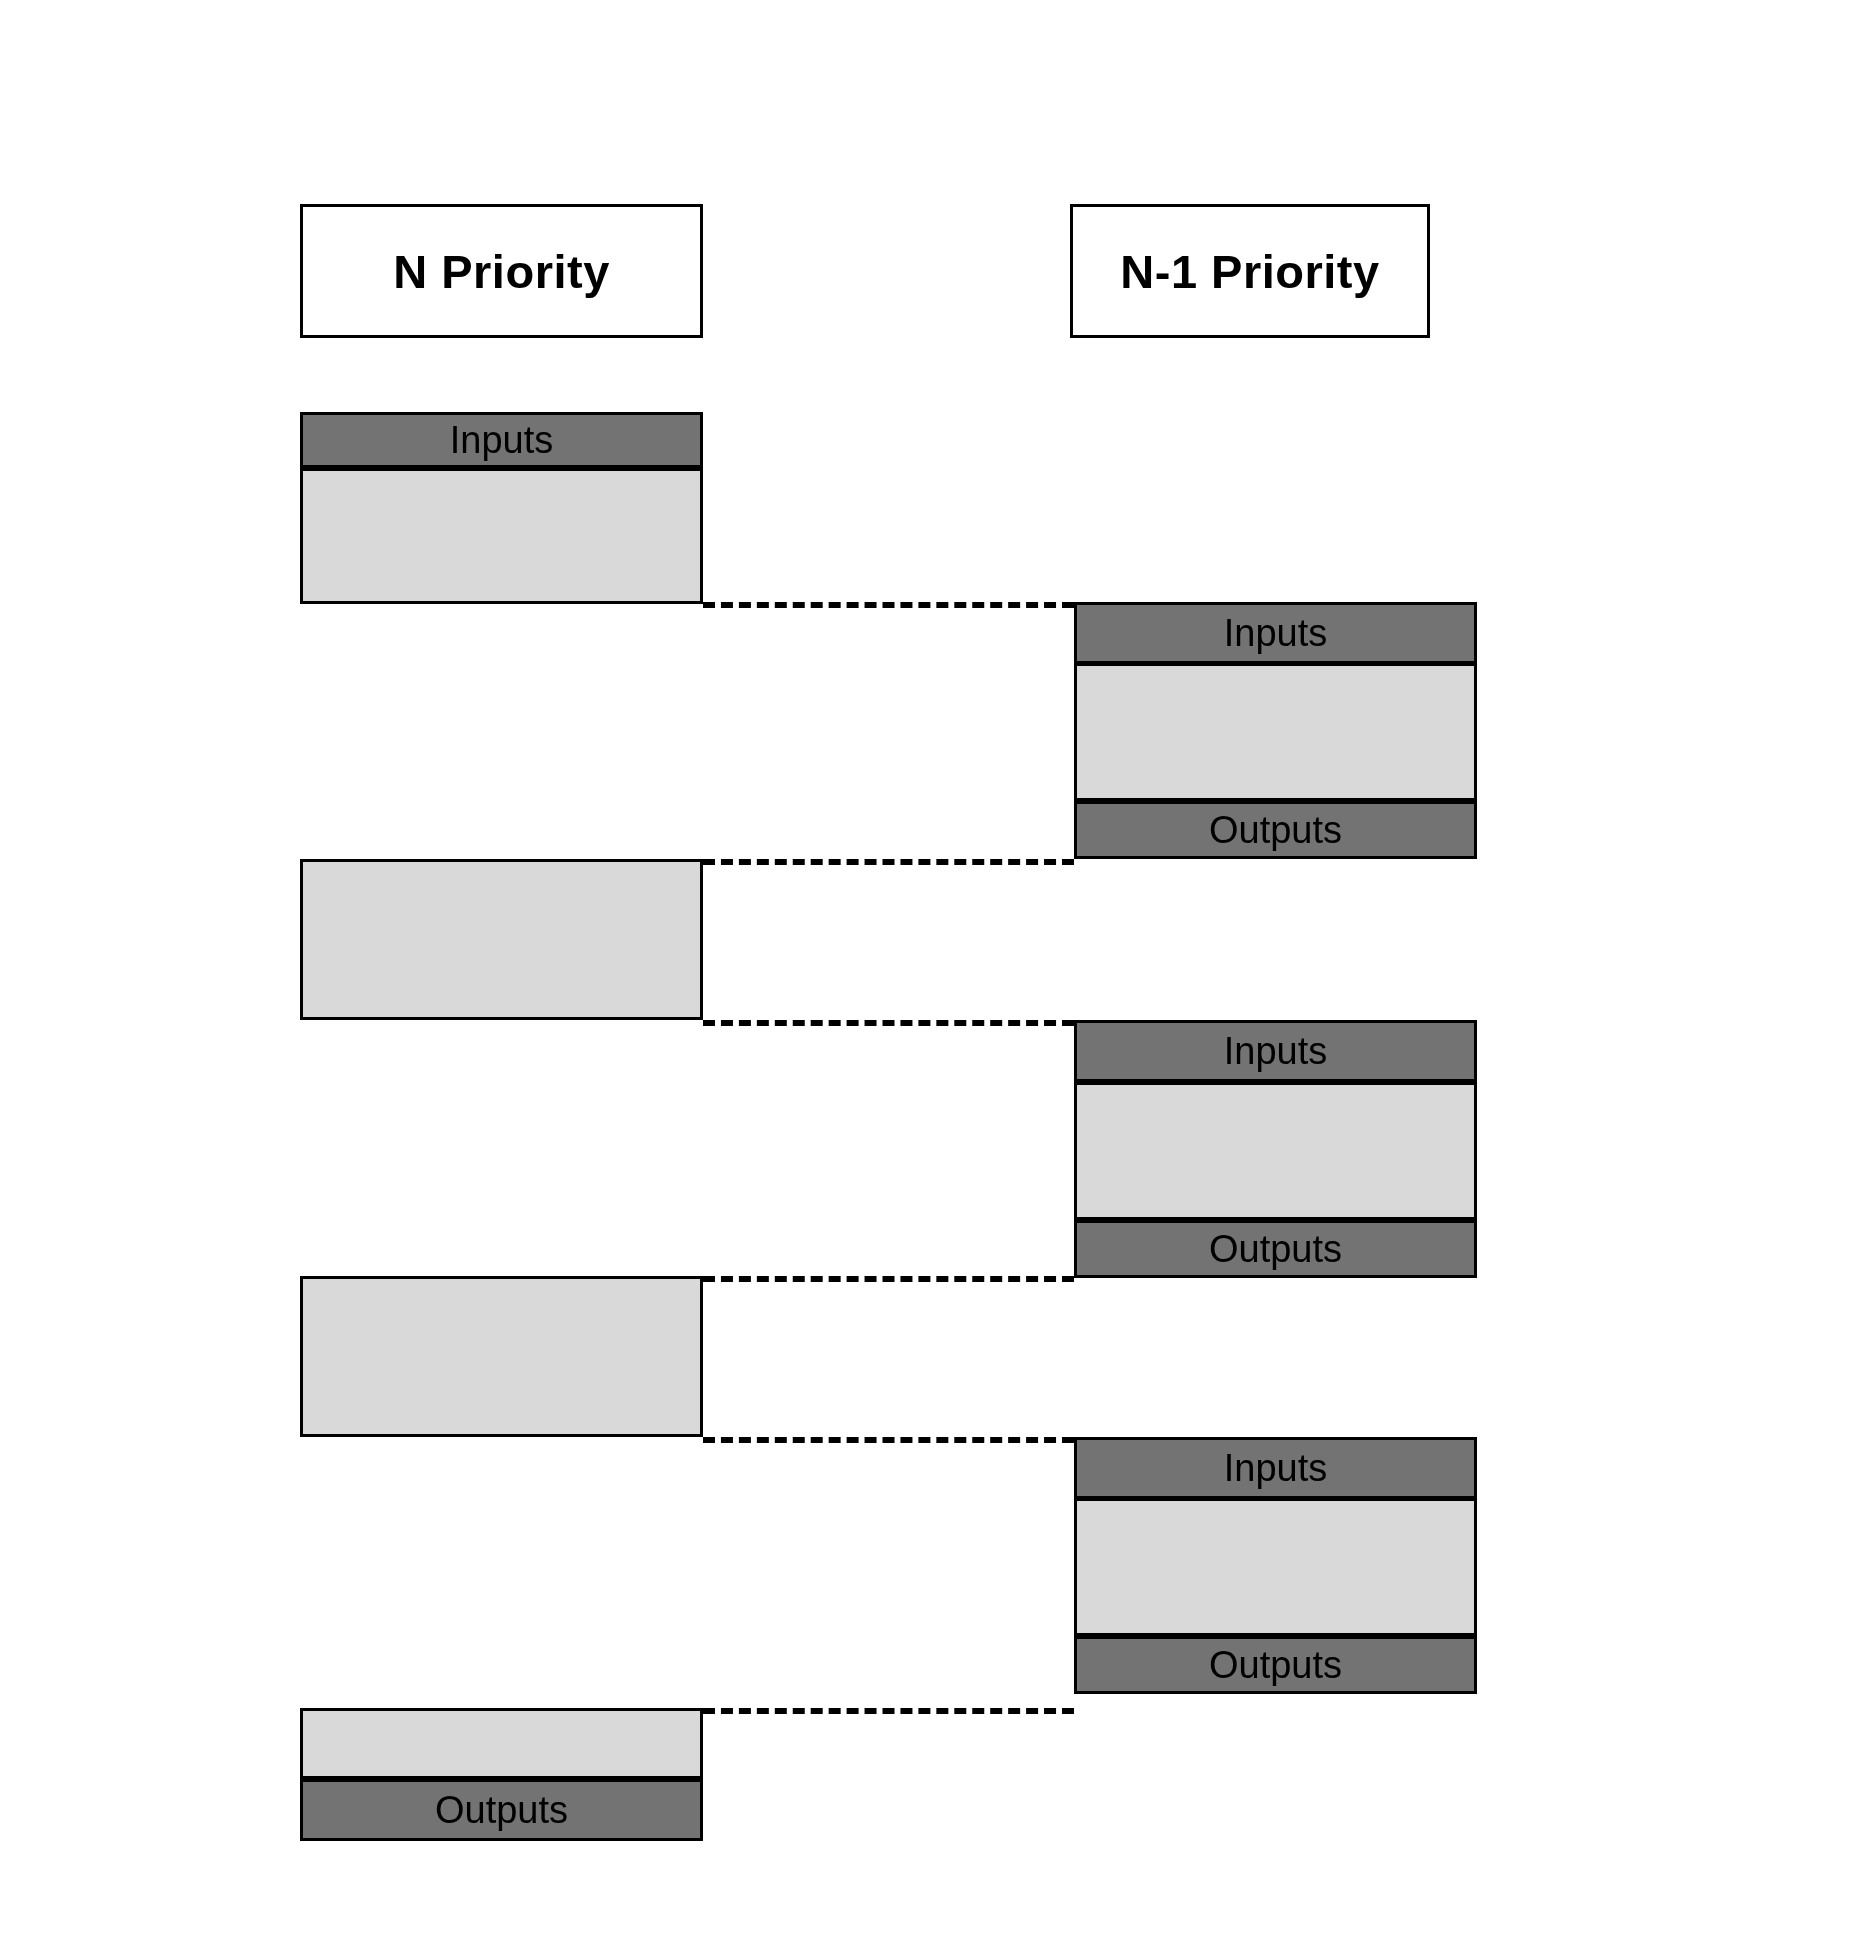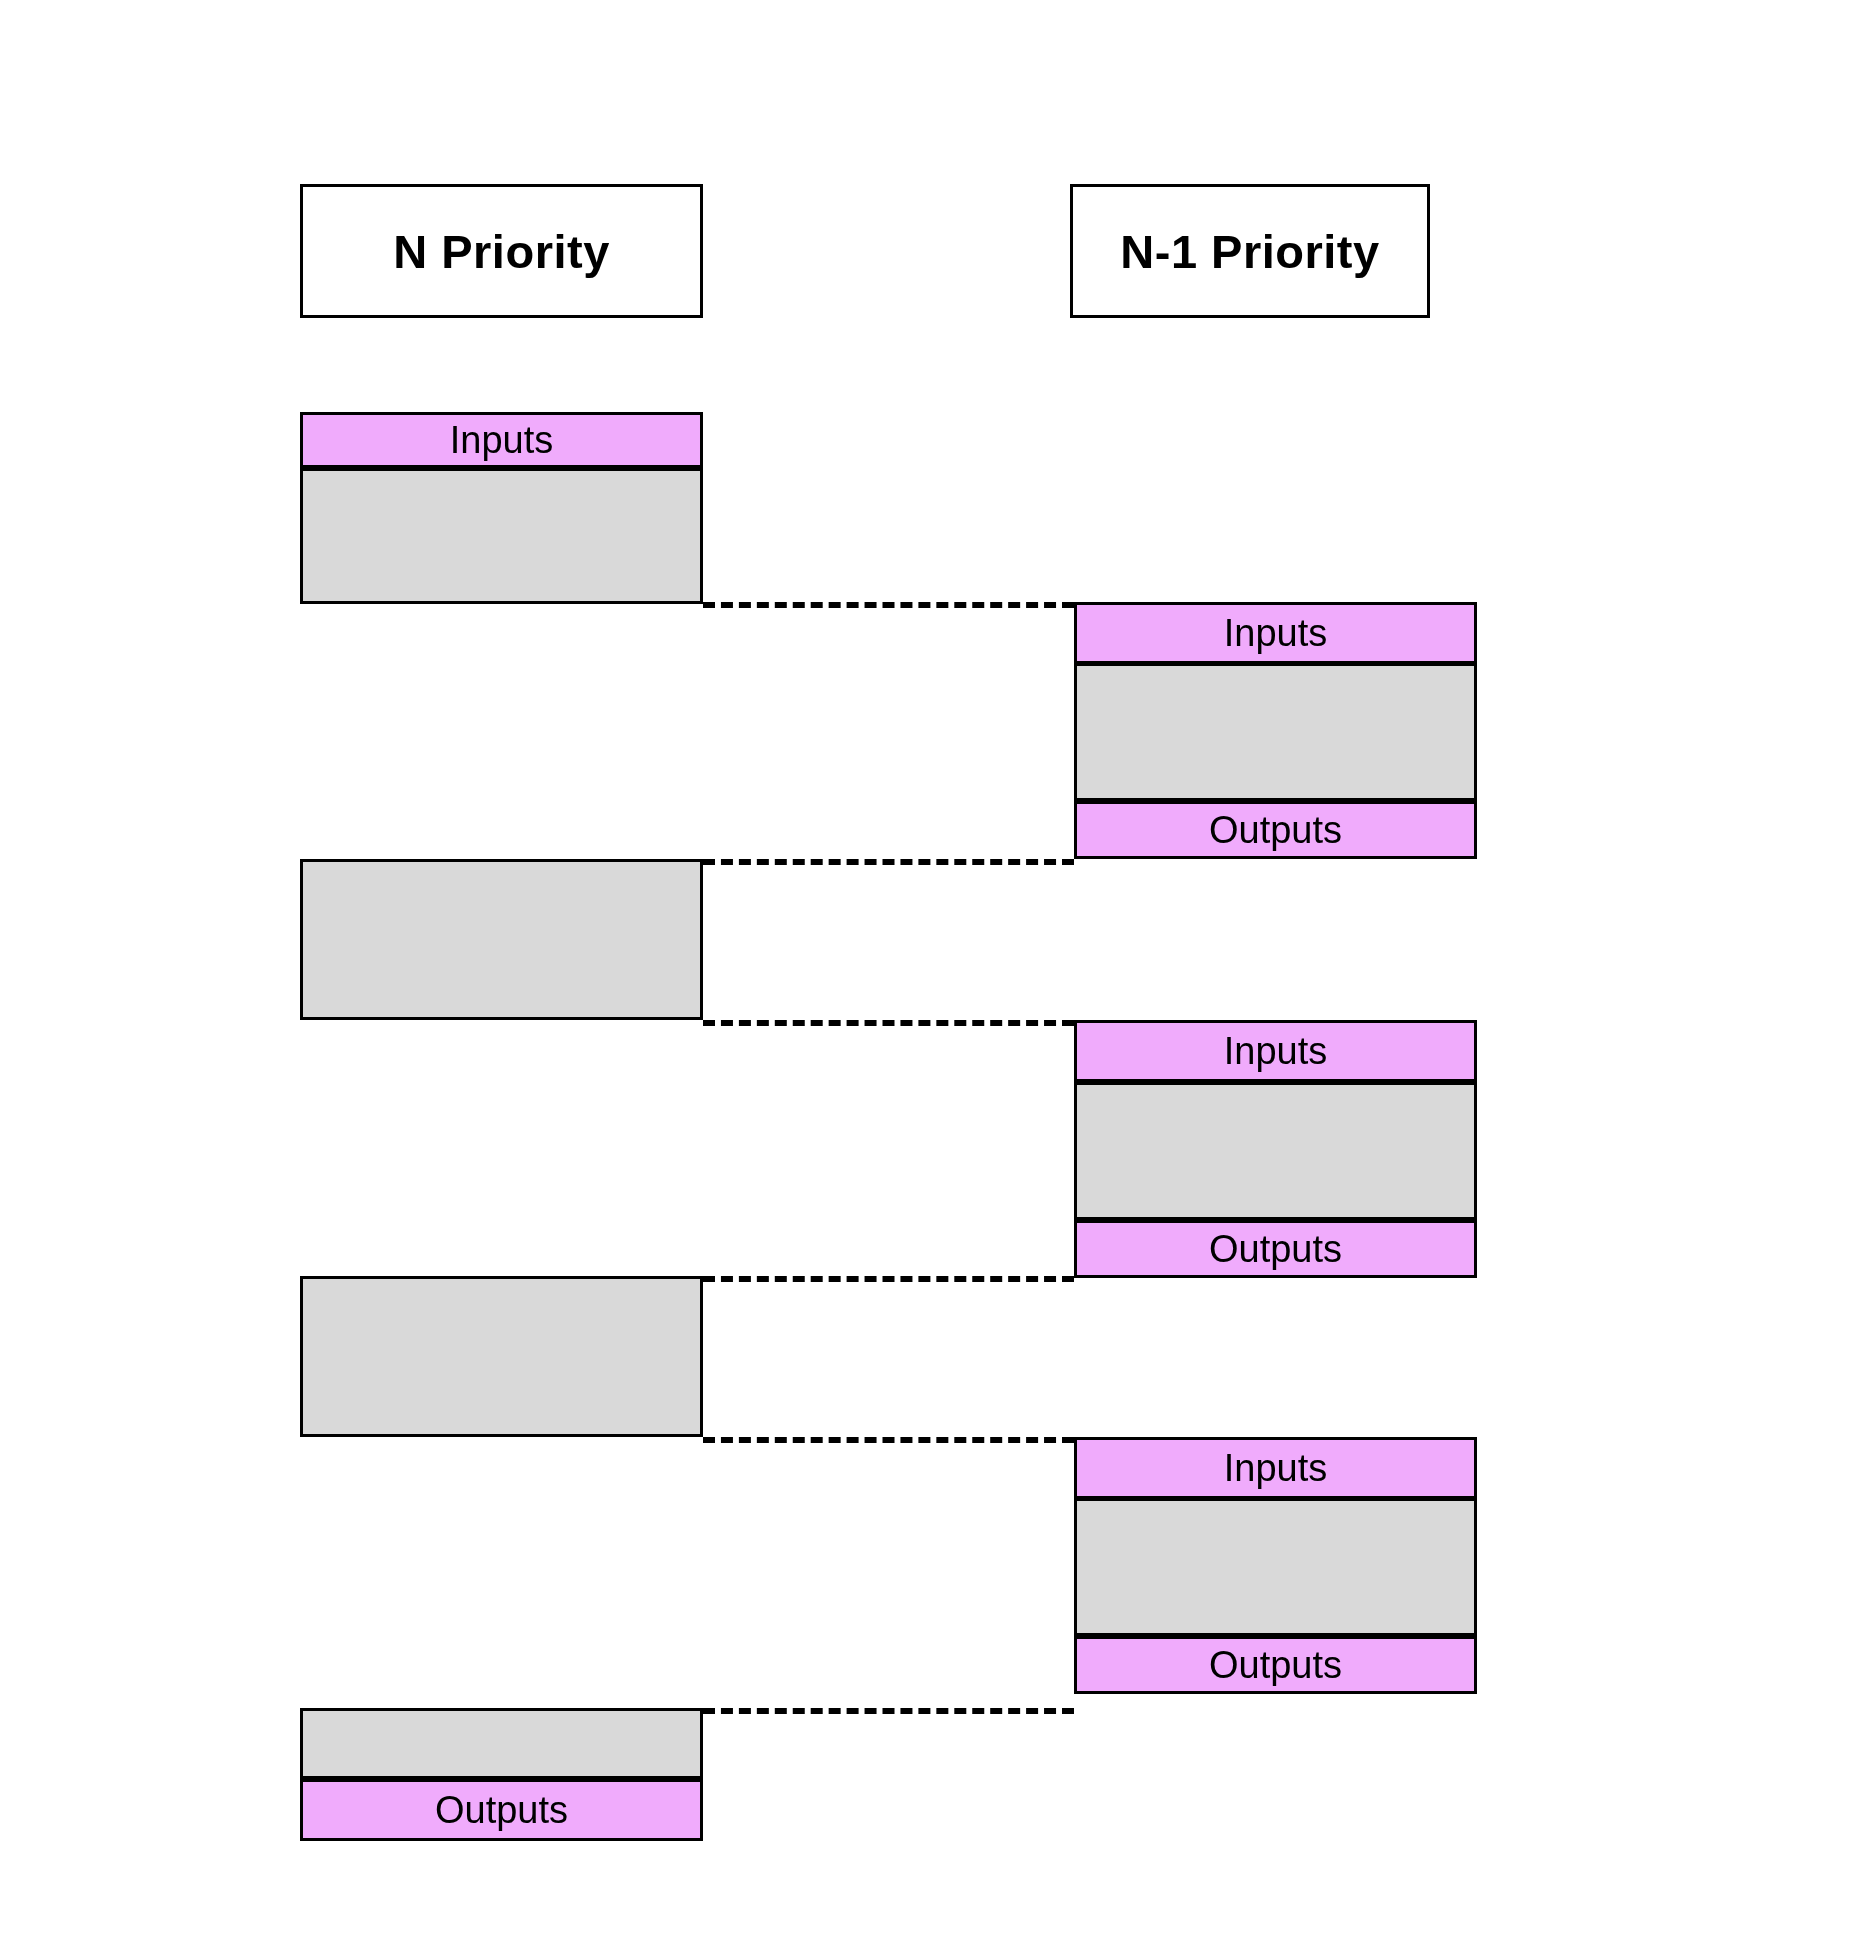--- a/index.html
+++ b/index.html
@@ -15,35 +15,36 @@
     width: 1874px;
     height: 1955px;
     background: #ffffff;
     overflow: hidden;
   }
   .box {
     position: absolute;
     box-sizing: border-box;
     border: 3.6px solid #000000;
     background: #ffffff;
+    margin-top: 20px;
   }
   .header-box {
     display: flex;
     align-items: center;
     justify-content: center;
     font-weight: bold;
     font-size: 47px;
     color: #000000;
     letter-spacing: 0.5px;
   }
   .label-band {
     position: absolute;
     box-sizing: border-box;
     border: 3.6px solid #000000;
-    background: #f0abfc;
+    background: #737373;
     display: flex;
     align-items: center;
     justify-content: center;
     font-size: 38px;
     color: #000000;
   }
   .fill-band {
     position: absolute;
     box-sizing: border-box;
     border: 3.6px solid #000000;

